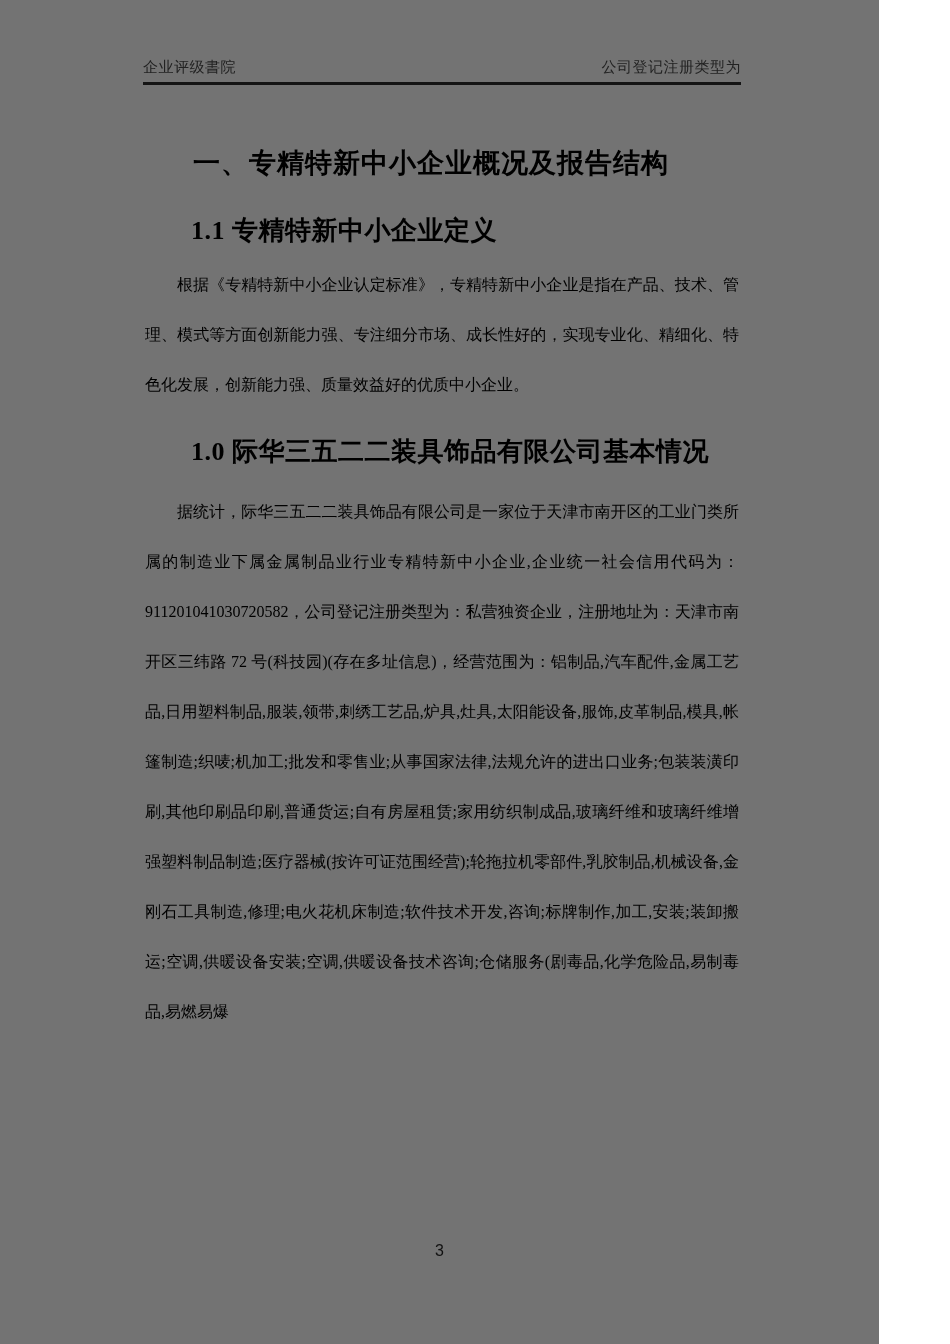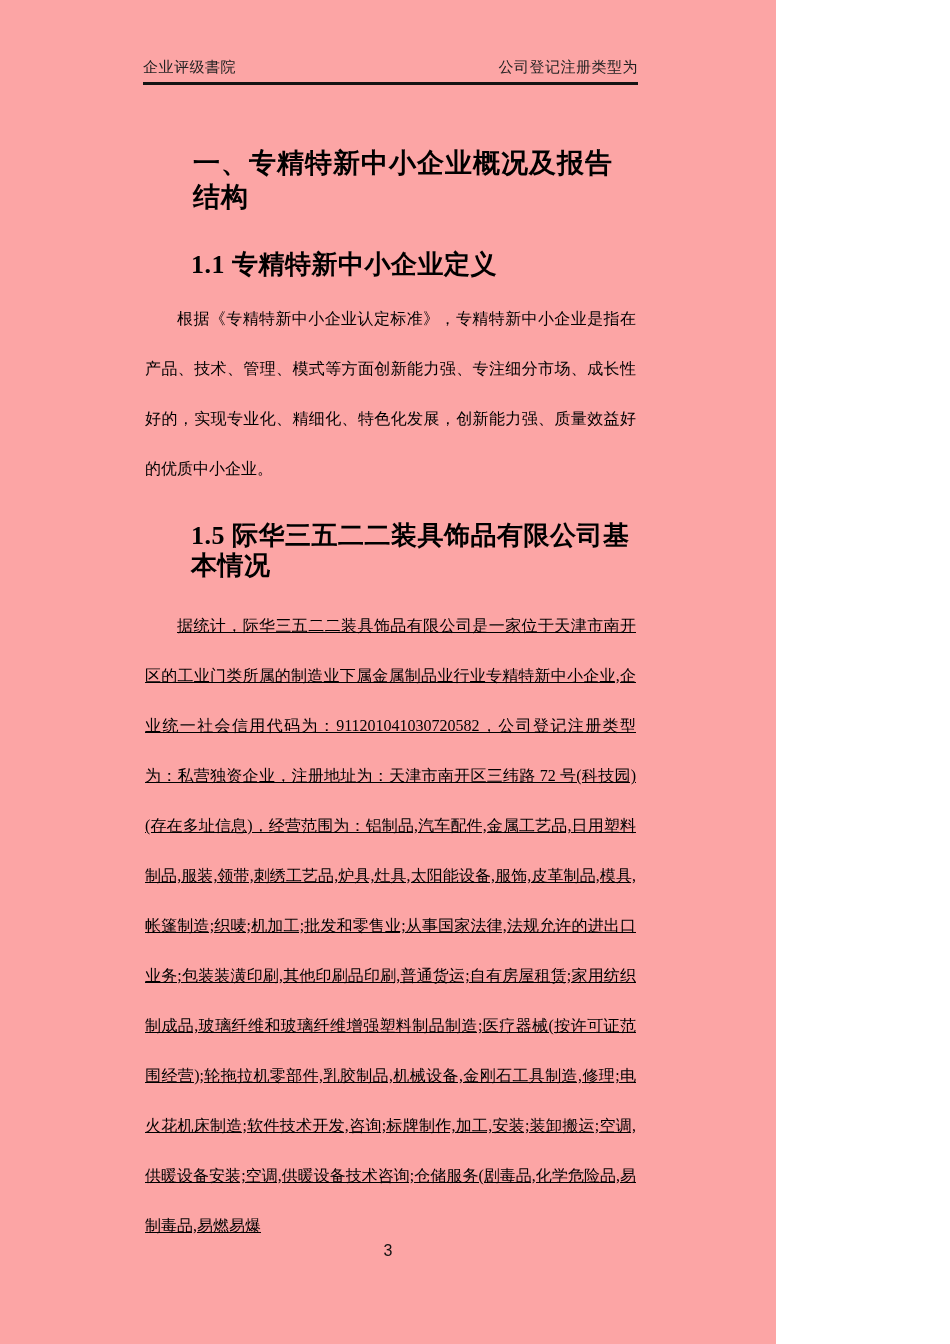--- a/index.html
+++ b/index.html
@@ -2,23 +2,23 @@
 <html><head>
 <meta charset="utf-8">
 <style>
   html, body {
     margin: 0;
     padding: 0;
     background: #ffffff;
   }
   .page {
     position: relative;
-    width: 776px;
+    width: 879px;
     height: 1344px;
-    background: #fca5a5;
+    background: #737373;
     color: #000000;
     font-family: "Liberation Serif", "DejaVu Serif", serif;
     overflow: hidden;
   }
   .page-header {
     position: absolute;
     left: 143px;
     right: 138px;
     top: 58px;
     display: flex;
@@ -56,21 +56,20 @@
   }
   .para {
     font-size: 16px;
     line-height: 50px;
     text-align: justify;
     text-indent: 2em;
     margin: 14px 0 0 0;
   }
   .para-2 {
     margin-top: 20px;
-    text-decoration: underline;
   }
   .page-footer {
     position: absolute;
     left: 0;
     right: 0;
     top: 1242px;
     text-align: center;
     font-family: "Liberation Sans", "DejaVu Sans", sans-serif;
     font-size: 16px;
     color: #111111;
@@ -83,21 +82,21 @@
 
   <div class="page-header">
     <span>企业评级書院</span>
     <span>公司登记注册类型为</span>
   </div>
 
   <div class="doc-body">
     <div class="h1">一、专精特新中小企业概况及报告结构</div>
     <div class="h2">1.1 专精特新中小企业定义</div>
     <p class="para">根据《专精特新中小企业认定标准》，专精特新中小企业是指在产品、技术、管理、模式等方面创新能力强、专注细分市场、成长性好的，实现专业化、精细化、特色化发展，创新能力强、质量效益好的优质中小企业。</p>
-    <div class="h2 h2-second">1.5 际华三五二二装具饰品有限公司基本情况</div>
+    <div class="h2 h2-second">1.0 际华三五二二装具饰品有限公司基本情况</div>
     <p class="para para-2">据统计，际华三五二二装具饰品有限公司是一家位于天津市南开区的工业门类所属的制造业下属金属制品业行业专精特新中小企业,企业统一社会信用代码为：911201041030720582，公司登记注册类型为：私营独资企业，注册地址为：天津市南开区三纬路 72 号(科技园)(存在多址信息)，经营范围为：铝制品,汽车配件,金属工艺品,日用塑料制品,服装,领带,刺绣工艺品,炉具,灶具,太阳能设备,服饰,皮革制品,模具,帐篷制造;织唛;机加工;批发和零售业;从事国家法律,法规允许的进出口业务;包装装潢印刷,其他印刷品印刷,普通货运;自有房屋租赁;家用纺织制成品,玻璃纤维和玻璃纤维增强塑料制品制造;医疗器械(按许可证范围经营);轮拖拉机零部件,乳胶制品,机械设备,金刚石工具制造,修理;电火花机床制造;软件技术开发,咨询;标牌制作,加工,安装;装卸搬运;空调,供暖设备安装;空调,供暖设备技术咨询;仓储服务(剧毒品,化学危险品,易制毒品,易燃易爆</p>
   </div>
 
   <div class="page-footer">
     <span>3</span>
   </div>
 
 </div>
 
 </body></html>

